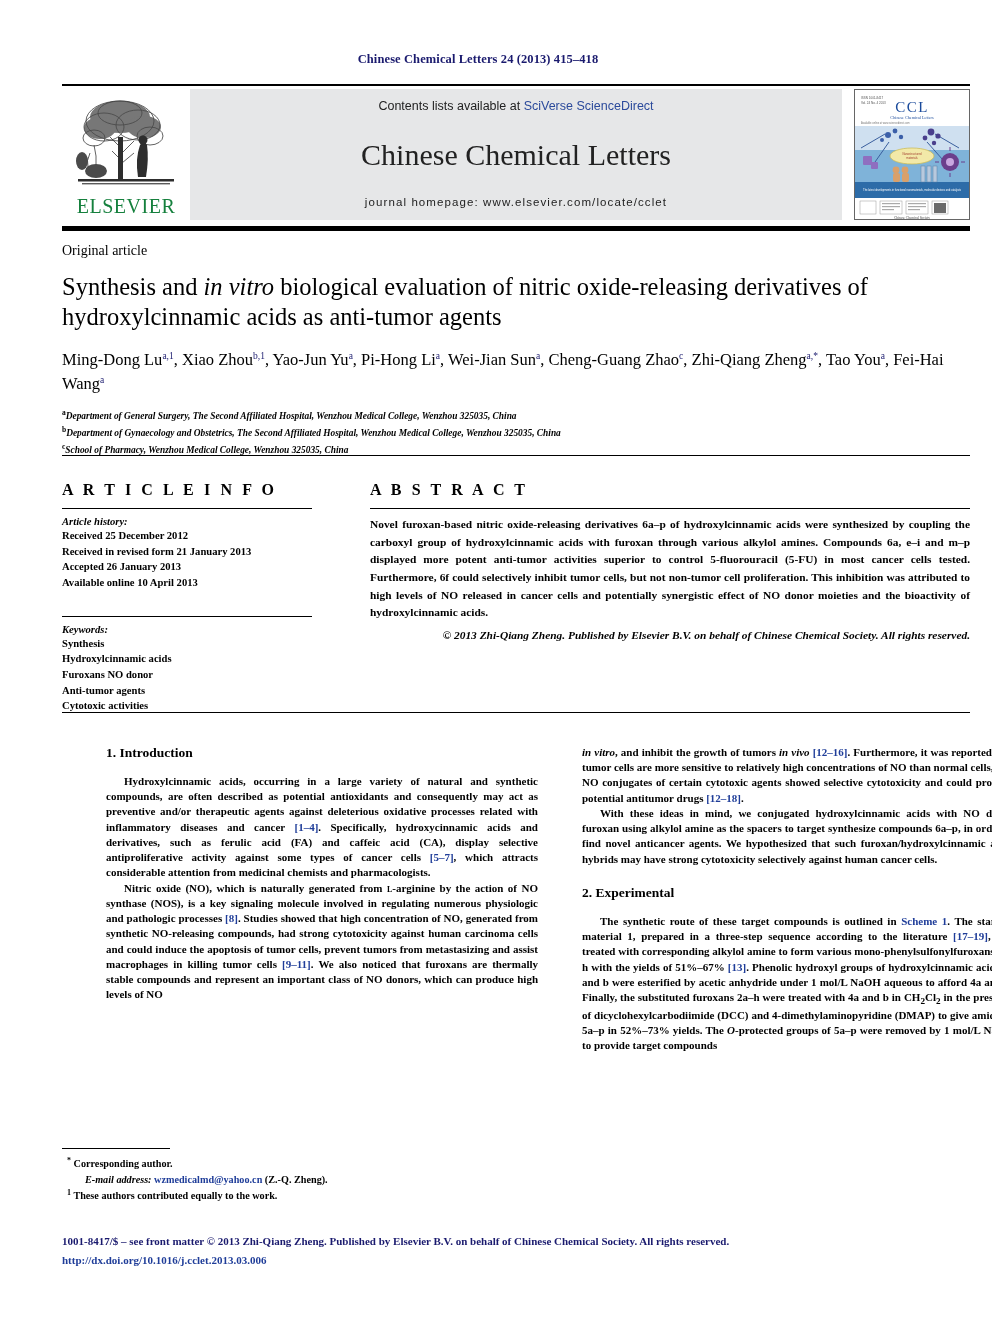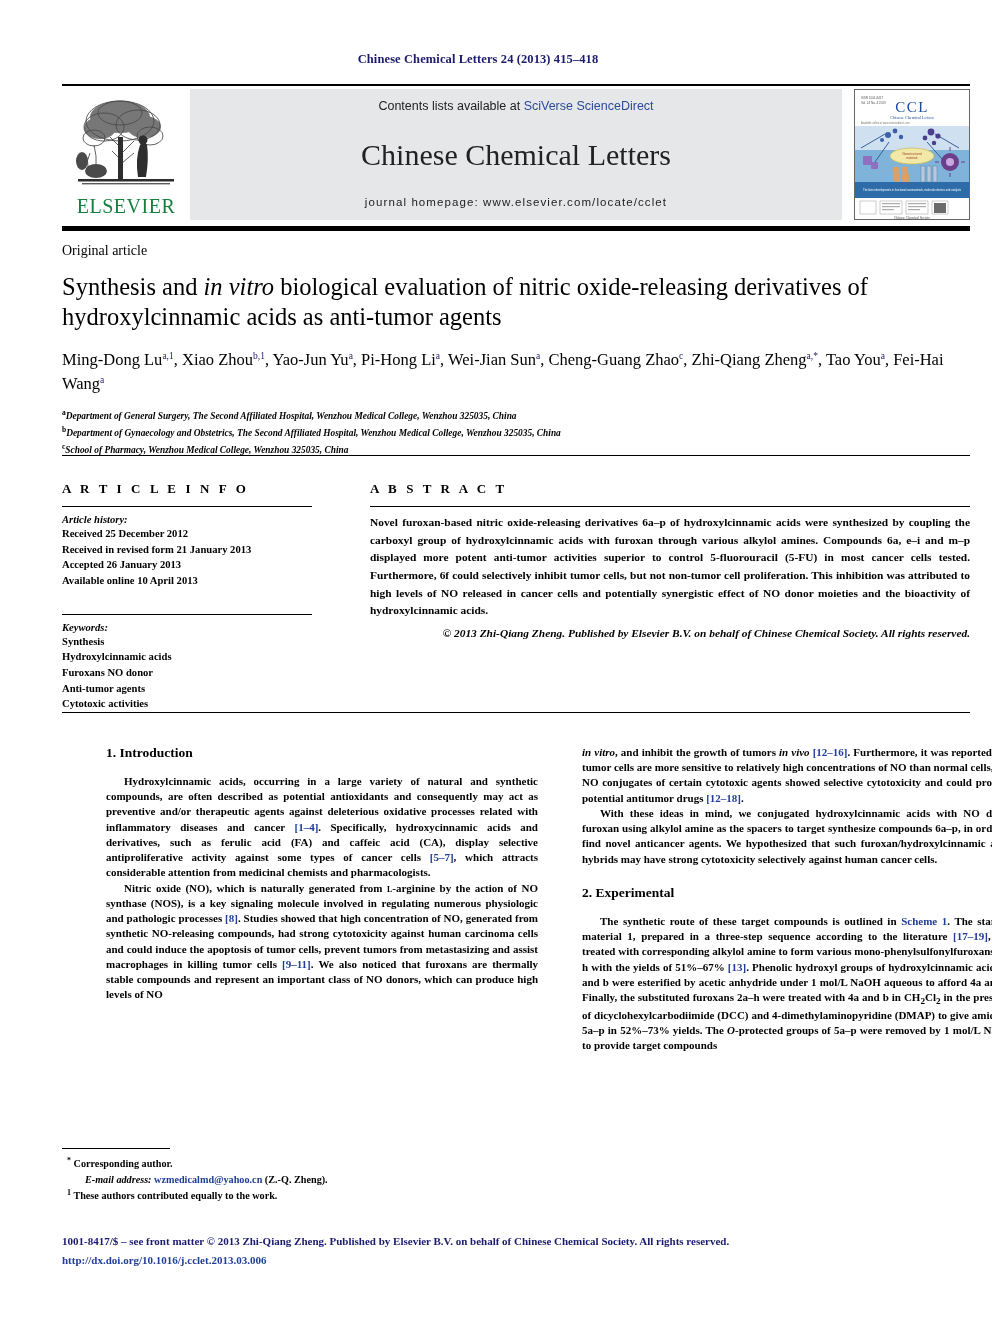--- a/index.html
+++ b/index.html
@@ -156,21 +156,21 @@
     width: 908px; height: 1px; background: #000;
   }
 
   
   .info-area { position: absolute; left: 62px; top: 481px; width: 908px; display: flex; }
   .col-info { width: 250px; flex: 0 0 250px; }
   .col-abs  { flex: 1 1 auto; margin-left: 58px; }
   .sec-head {
     font-family: "Liberation Serif", serif;
     font-weight: bold;
-    font-size: 13px;
+    font-size: 16px;
     letter-spacing: 3.1px;
     color: #000;
     margin-bottom: 9px;
   }
   .hr-sub { height: 1px; background: #000; margin-bottom: 7px; }
   .info-sub {
     font-family: "Liberation Serif", serif;
     font-weight: bold;
     font-style: italic;
     font-size: 10.6px;

